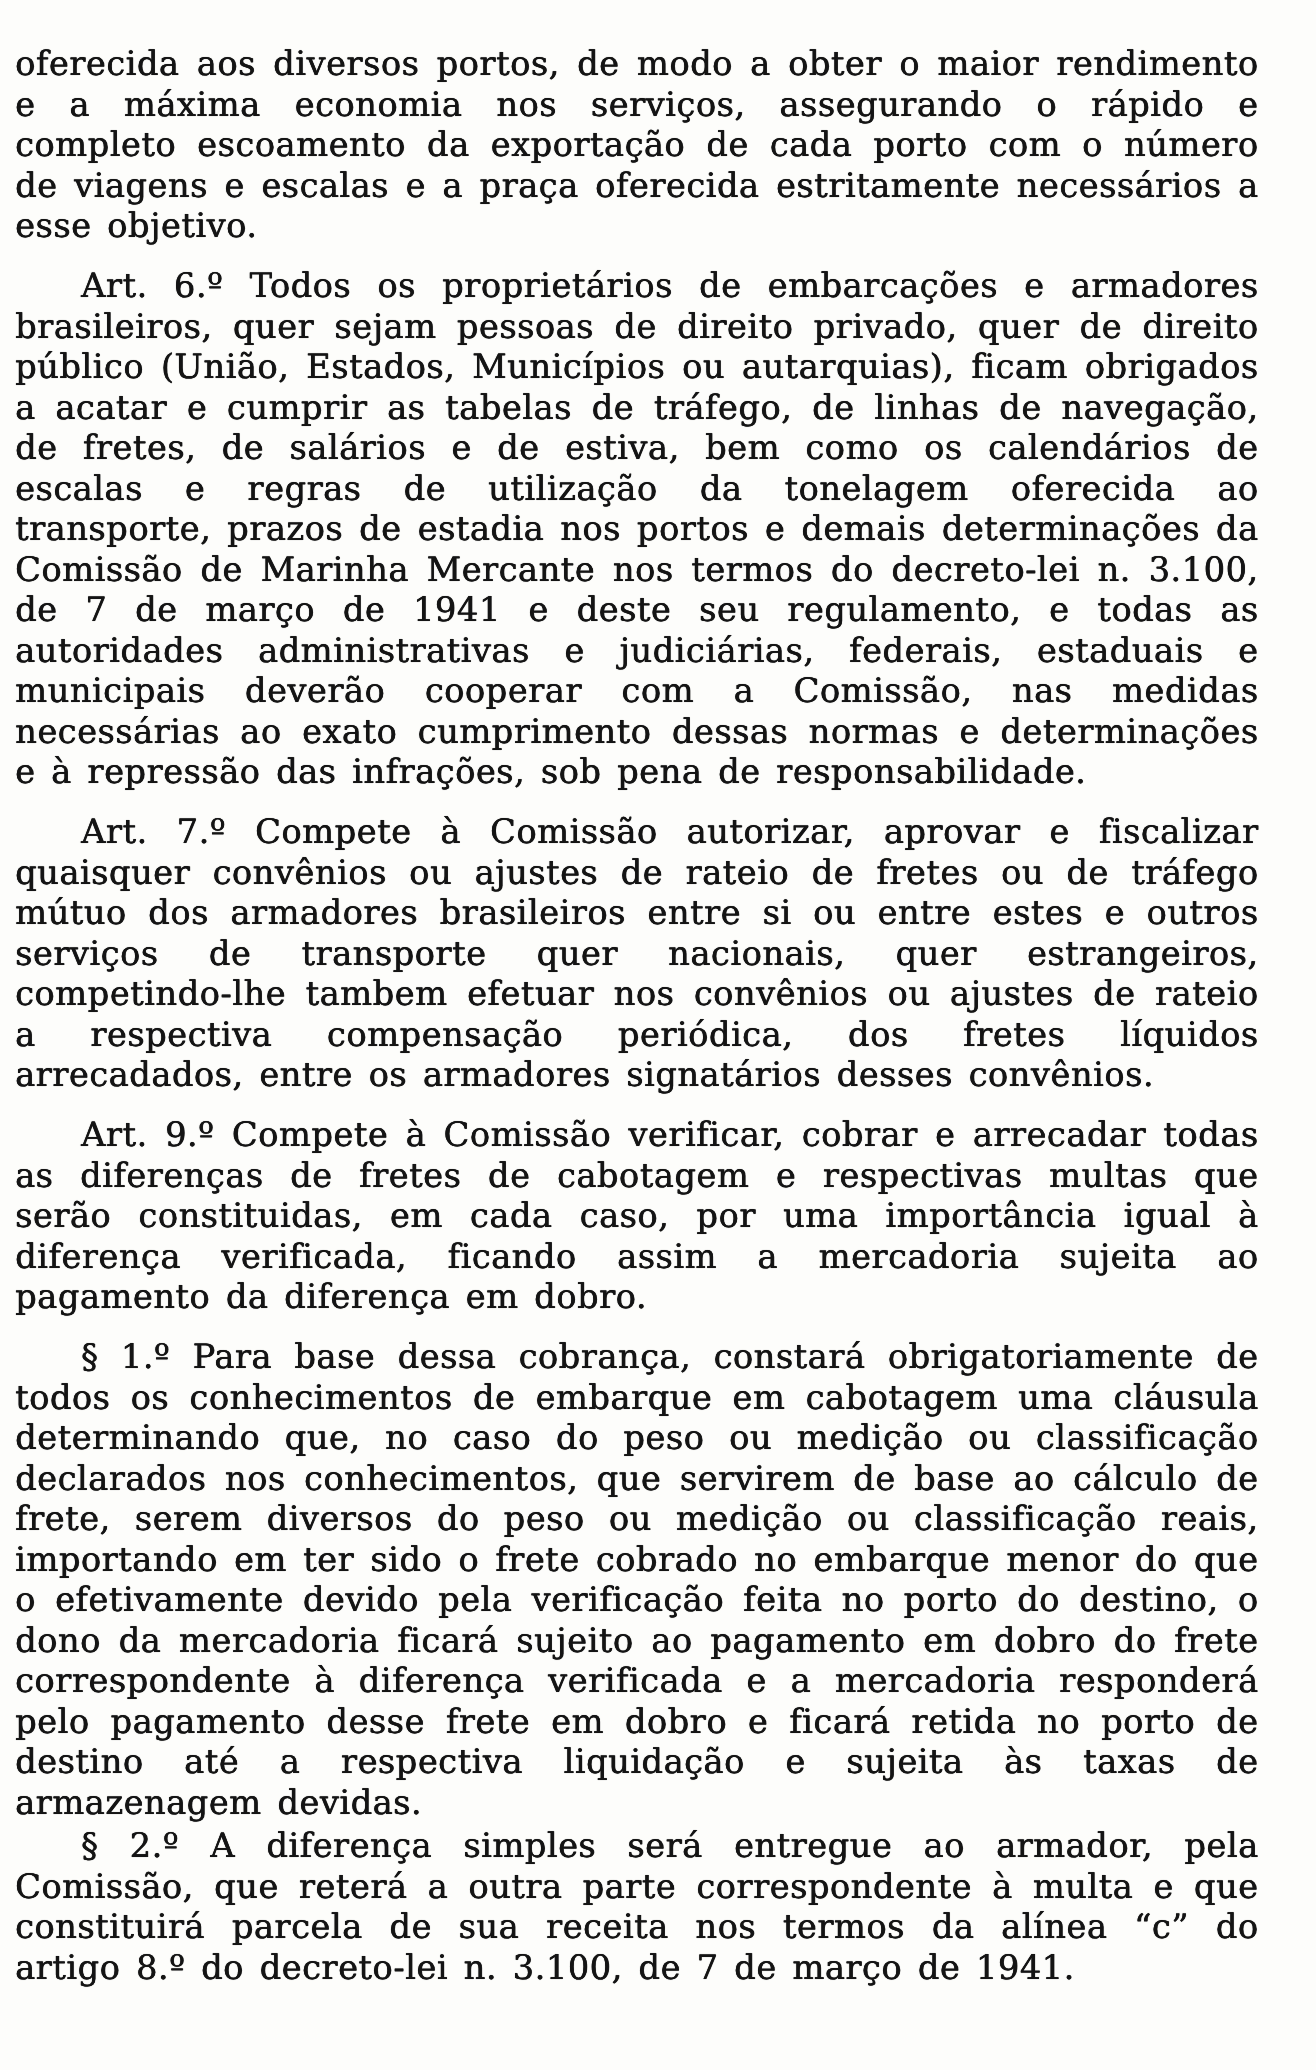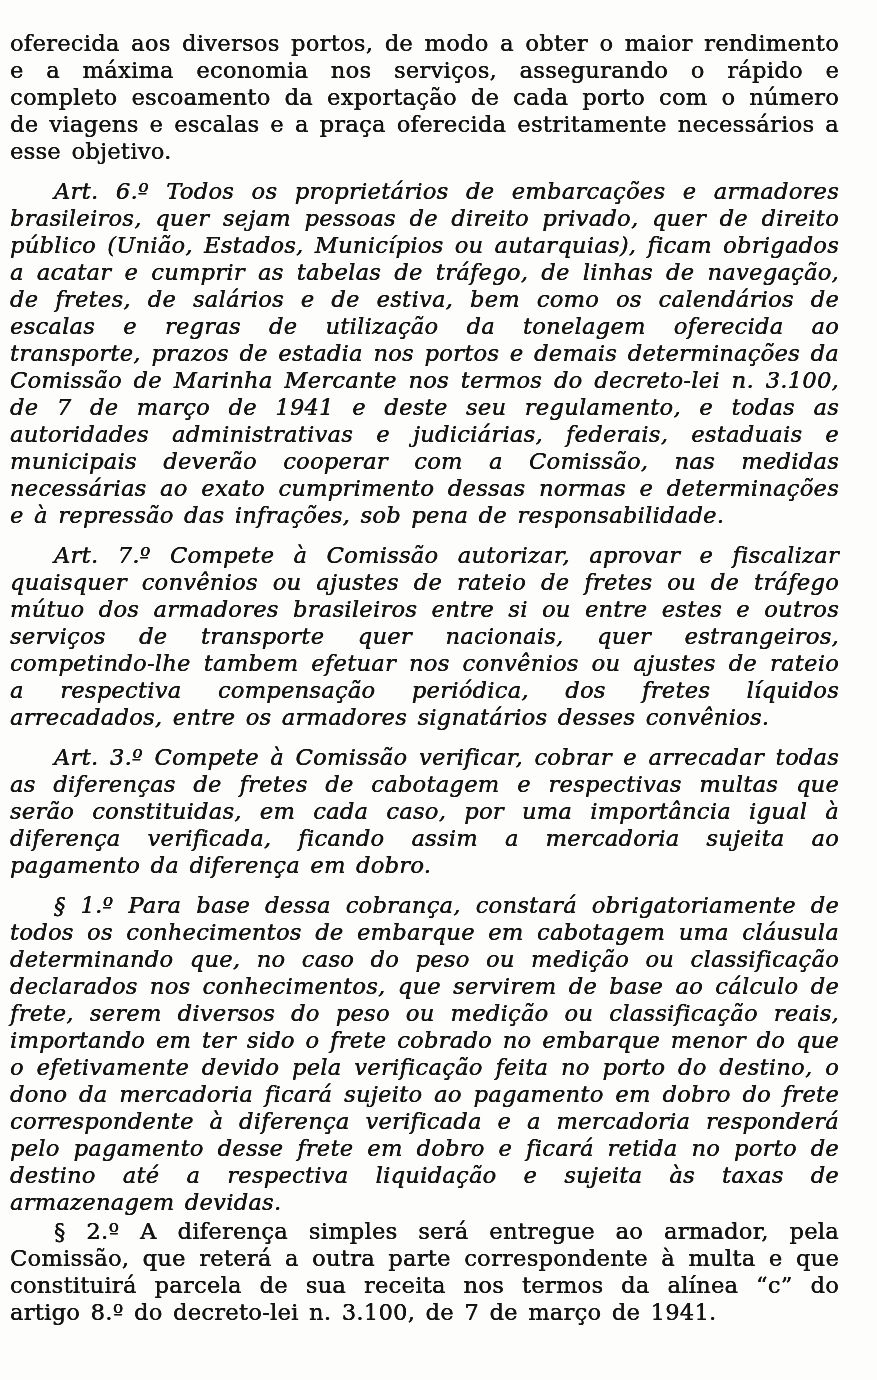--- a/index.html
+++ b/index.html
@@ -29,36 +29,35 @@
     word-spacing: 3px;
     margin: 0;
     
     text-shadow: 0 0 0.45px #1a1a1a, 0.3px 0.2px 0.2px #333;
   }
   .para.indent {
     text-indent: 44px;
   }
   .para.gap-before {
     margin-top: 13px;
-    font-style: italic;
   }
   .para.tight {
     margin-top: 2px;
   }
 </style>
 </head>
 <body>
 
 <div class="page">
   <p class="para">oferecida aos diversos portos, de modo a obter o maior rendimento e a máxima economia nos serviços, assegurando o rápido e completo escoamento da exportação de cada porto com o número de viagens e escalas e a praça oferecida estritamente necessários a esse objetivo.</p>
 
   <p class="para indent gap-before">Art. 6.º Todos os proprietários de embarcações e armadores brasileiros, quer sejam pessoas de direito privado, quer de direito público (União, Estados, Municípios ou autarquias), ficam obrigados a acatar e cumprir as tabelas de tráfego, de linhas de navegação, de fretes, de salários e de estiva, bem como os calendários de escalas e regras de utilização da tonelagem oferecida ao transporte, prazos de estadia nos portos e demais determinações da Comissão de Marinha Mercante nos termos do decreto-lei n. 3.100, de 7 de março de 1941 e deste seu regulamento, e todas as autoridades administrativas e judiciárias, federais, estaduais e municipais deverão cooperar com a Comissão, nas medidas necessárias ao exato cumprimento dessas normas e determinações e à repressão das infrações, sob pena de responsabilidade.</p>
 
   <p class="para indent gap-before">Art. 7.º Compete à Comissão autorizar, aprovar e fiscalizar quaisquer convênios ou ajustes de rateio de fretes ou de tráfego mútuo dos armadores brasileiros entre si ou entre estes e outros serviços de transporte quer nacionais, quer estrangeiros, competindo-lhe tambem efetuar nos convênios ou ajustes de rateio a respectiva compensação periódica, dos fretes líquidos arrecadados, entre os armadores signatários desses convênios.</p>
 
 
-  <p class="para indent gap-before">Art. 3.º Compete à Comissão verificar, cobrar e arrecadar todas as diferenças de fretes de cabotagem e respectivas multas que serão constituidas, em cada caso, por uma importância igual à diferença verificada, ficando assim a mercadoria sujeita ao pagamento da diferença em dobro.</p>
+  <p class="para indent gap-before">Art. 9.º Compete à Comissão verificar, cobrar e arrecadar todas as diferenças de fretes de cabotagem e respectivas multas que serão constituidas, em cada caso, por uma importância igual à diferença verificada, ficando assim a mercadoria sujeita ao pagamento da diferença em dobro.</p>
 
   <p class="para indent gap-before">§ 1.º Para base dessa cobrança, constará obrigatoriamente de todos os conhecimentos de embarque em cabotagem uma cláusula determinando que, no caso do peso ou medição ou classificação declarados nos conhecimentos, que servirem de base ao cálculo de frete, serem diversos do peso ou medição ou classificação reais, importando em ter sido o frete cobrado no embarque menor do que o efetivamente devido pela verificação feita no porto do destino, o dono da mercadoria ficará sujeito ao pagamento em dobro do frete correspondente à diferença verificada e a mercadoria responderá pelo pagamento desse frete em dobro e ficará retida no porto de destino até a respectiva liquidação e sujeita às taxas de armazenagem devidas.</p>
 
   <p class="para indent tight">§ 2.º A diferença simples será entregue ao armador, pela Comissão, que reterá a outra parte correspondente à multa e que constituirá parcela de sua receita nos termos da alínea “c” do artigo 8.º do decreto-lei n. 3.100, de 7 de março de 1941.</p>
 
 </div>
 
 </body></html>

